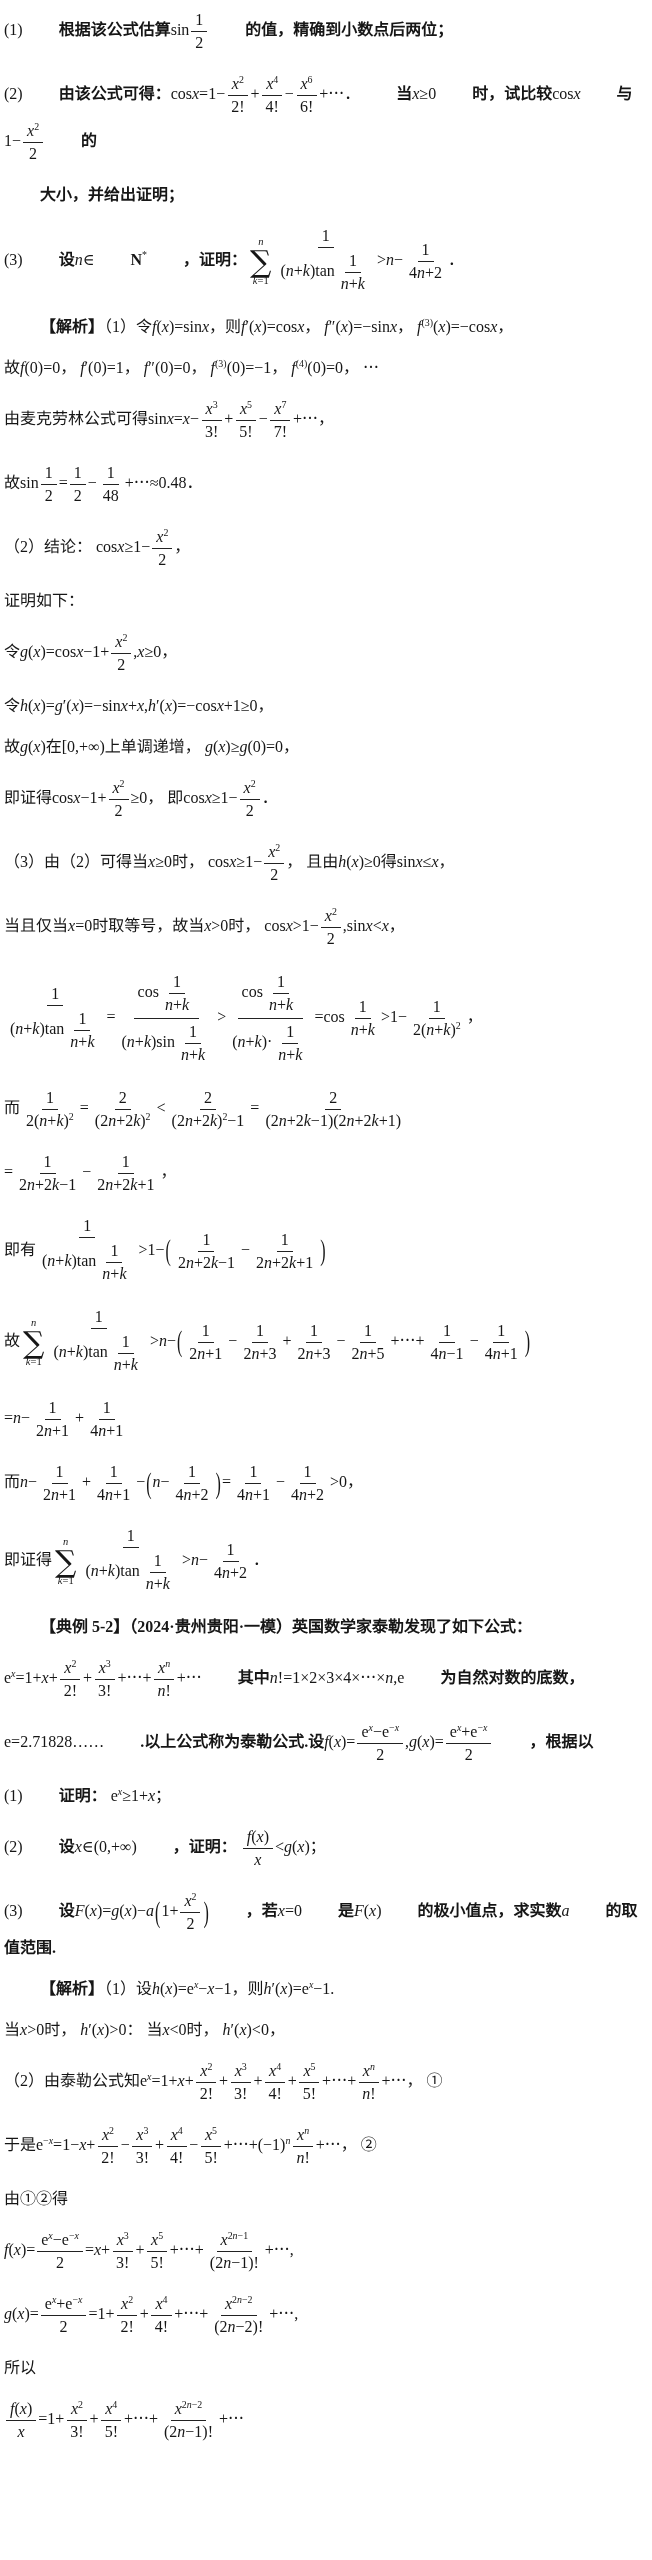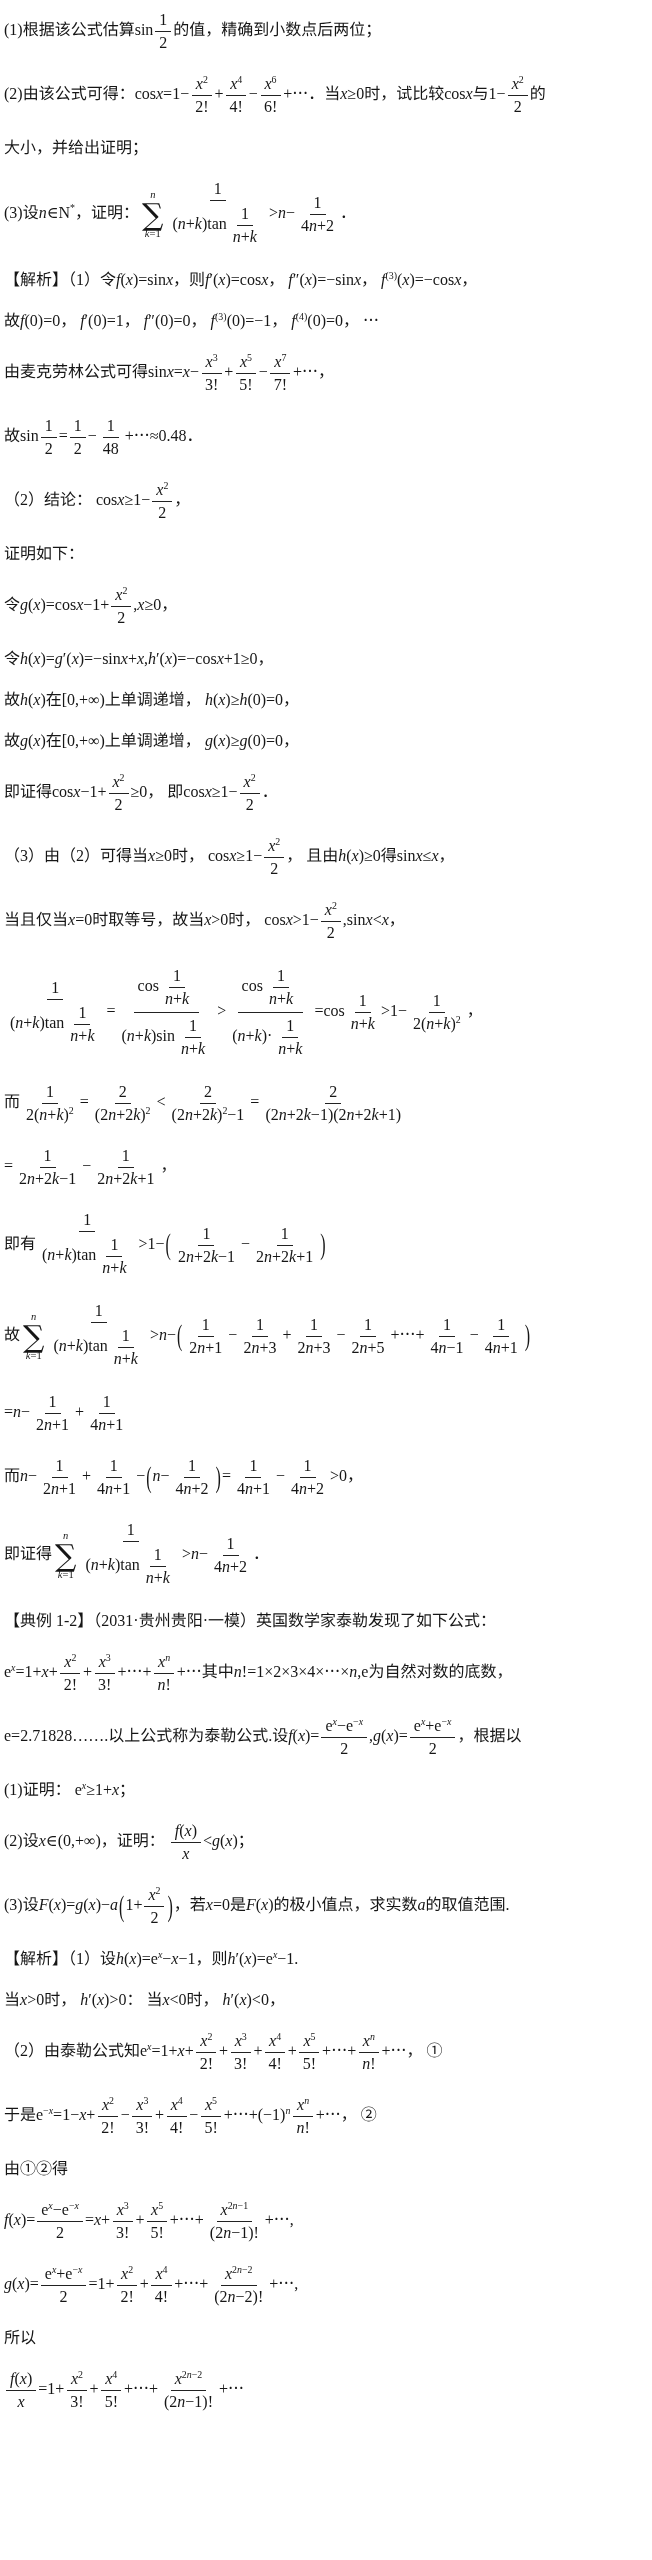--- a/index.html
+++ b/index.html
@@ -10,21 +10,21 @@
     color:#161616;
     font-family:"Liberation Serif","DejaVu Serif",serif;
     font-size:16px;
   }
   main{padding:8px 4px 24px 4px;}
   .line{
     margin:0 0 17px 0;
     line-height:1.5;
     overflow-wrap:anywhere;
   }
-  .mb{font-weight:normal;}
+  .mb{font-weight:bold;margin-left:36px;}
   .mi{font-style:italic;}
   sup.msup{font-size:0.62em;line-height:0;}
   .mfrac{
     display:inline-flex;
     flex-direction:column;
     align-items:center;
     vertical-align:middle;
     text-align:center;
     margin:2px 2px;
     line-height:1.25;
@@ -107,21 +107,20 @@
       <div class="line">（2）结论： cos<span class="mi">x</span>≥1−<span class="mfrac">
           <span class="mnum"><span class="mi">x</span><sup class="msup">2</sup></span>
           <span class="mden">2</span>
         </span>，</div>
       <div class="line">证明如下：</div>
       <div class="line">令<span class="mi">g</span>(<span class="mi">x</span>)=cos<span class="mi">x</span>−1+<span class="mfrac">
           <span class="mnum"><span class="mi">x</span><sup class="msup">2</sup></span>
           <span class="mden">2</span>
         </span>,<span class="mi">x</span>≥0，</div>
       <div class="line">令<span class="mi">h</span>(<span class="mi">x</span>)=<span class="mi">g</span>′(<span class="mi">x</span>)=−sin<span class="mi">x</span>+<span class="mi">x</span>,<span class="mi">h</span>′(<span class="mi">x</span>)=−cos<span class="mi">x</span>+1≥0，</div>
-      <div class="line">故<span class="mi">h</span>(<span class="mi">x</span>)在[0,+∞)上单调递增， <span class="mi">h</span>(<span class="mi">x</span>)≥<span class="mi">h</span>(0)=0，</div>
       <div class="line">故<span class="mi">g</span>(<span class="mi">x</span>)在[0,+∞)上单调递增， <span class="mi">g</span>(<span class="mi">x</span>)≥<span class="mi">g</span>(0)=0，</div>
       <div class="line">即证得cos<span class="mi">x</span>−1+<span class="mfrac">
           <span class="mnum"><span class="mi">x</span><sup class="msup">2</sup></span>
           <span class="mden">2</span>
         </span>≥0， 即cos<span class="mi">x</span>≥1−<span class="mfrac">
           <span class="mnum"><span class="mi">x</span><sup class="msup">2</sup></span>
           <span class="mden">2</span>
         </span>．</div>
       <div class="line">（3）由（2）可得当<span class="mi">x</span>≥0时， cos<span class="mi">x</span>≥1−<span class="mfrac">
           <span class="mnum"><span class="mi">x</span><sup class="msup">2</sup></span>
@@ -266,21 +265,21 @@
         </span><span class="mfrac">
           <span class="mnum">1</span>
           <span class="mden">(<span class="mi">n</span>+<span class="mi">k</span>)tan<span class="mfrac">
               <span class="mnum">1</span>
               <span class="mden"><span class="mi">n</span>+<span class="mi">k</span></span>
             </span></span>
         </span>&gt;<span class="mi">n</span>−<span class="mfrac">
           <span class="mnum">1</span>
           <span class="mden">4<span class="mi">n</span>+2</span>
         </span>．</div>
-      <div class="line"><span class="mb">【典例 1-2】（2031·贵州贵阳·一模）英国数学家泰勒发现了如下公式：</span></div>
+      <div class="line"><span class="mb">【典例 5-2】（2024·贵州贵阳·一模）英国数学家泰勒发现了如下公式：</span></div>
       <div class="line">e<sup class="msup"><span class="mi">x</span></sup>=1+<span class="mi">x</span>+<span class="mfrac">
           <span class="mnum"><span class="mi">x</span><sup class="msup">2</sup></span>
           <span class="mden">2!</span>
         </span>+<span class="mfrac">
           <span class="mnum"><span class="mi">x</span><sup class="msup">3</sup></span>
           <span class="mden">3!</span>
         </span>+⋯+<span class="mfrac">
           <span class="mnum"><span class="mi">x</span><sup class="msup"><span class="mi">n</span></sup></span>
           <span class="mden"><span class="mi">n</span>!</span>
         </span>+⋯<span class="mb">其中</span><span class="mi">n</span>!=1×2×3×4×⋯×<span class="mi">n</span>,e<span class="mb">为自然对数的底数，</span></div>

